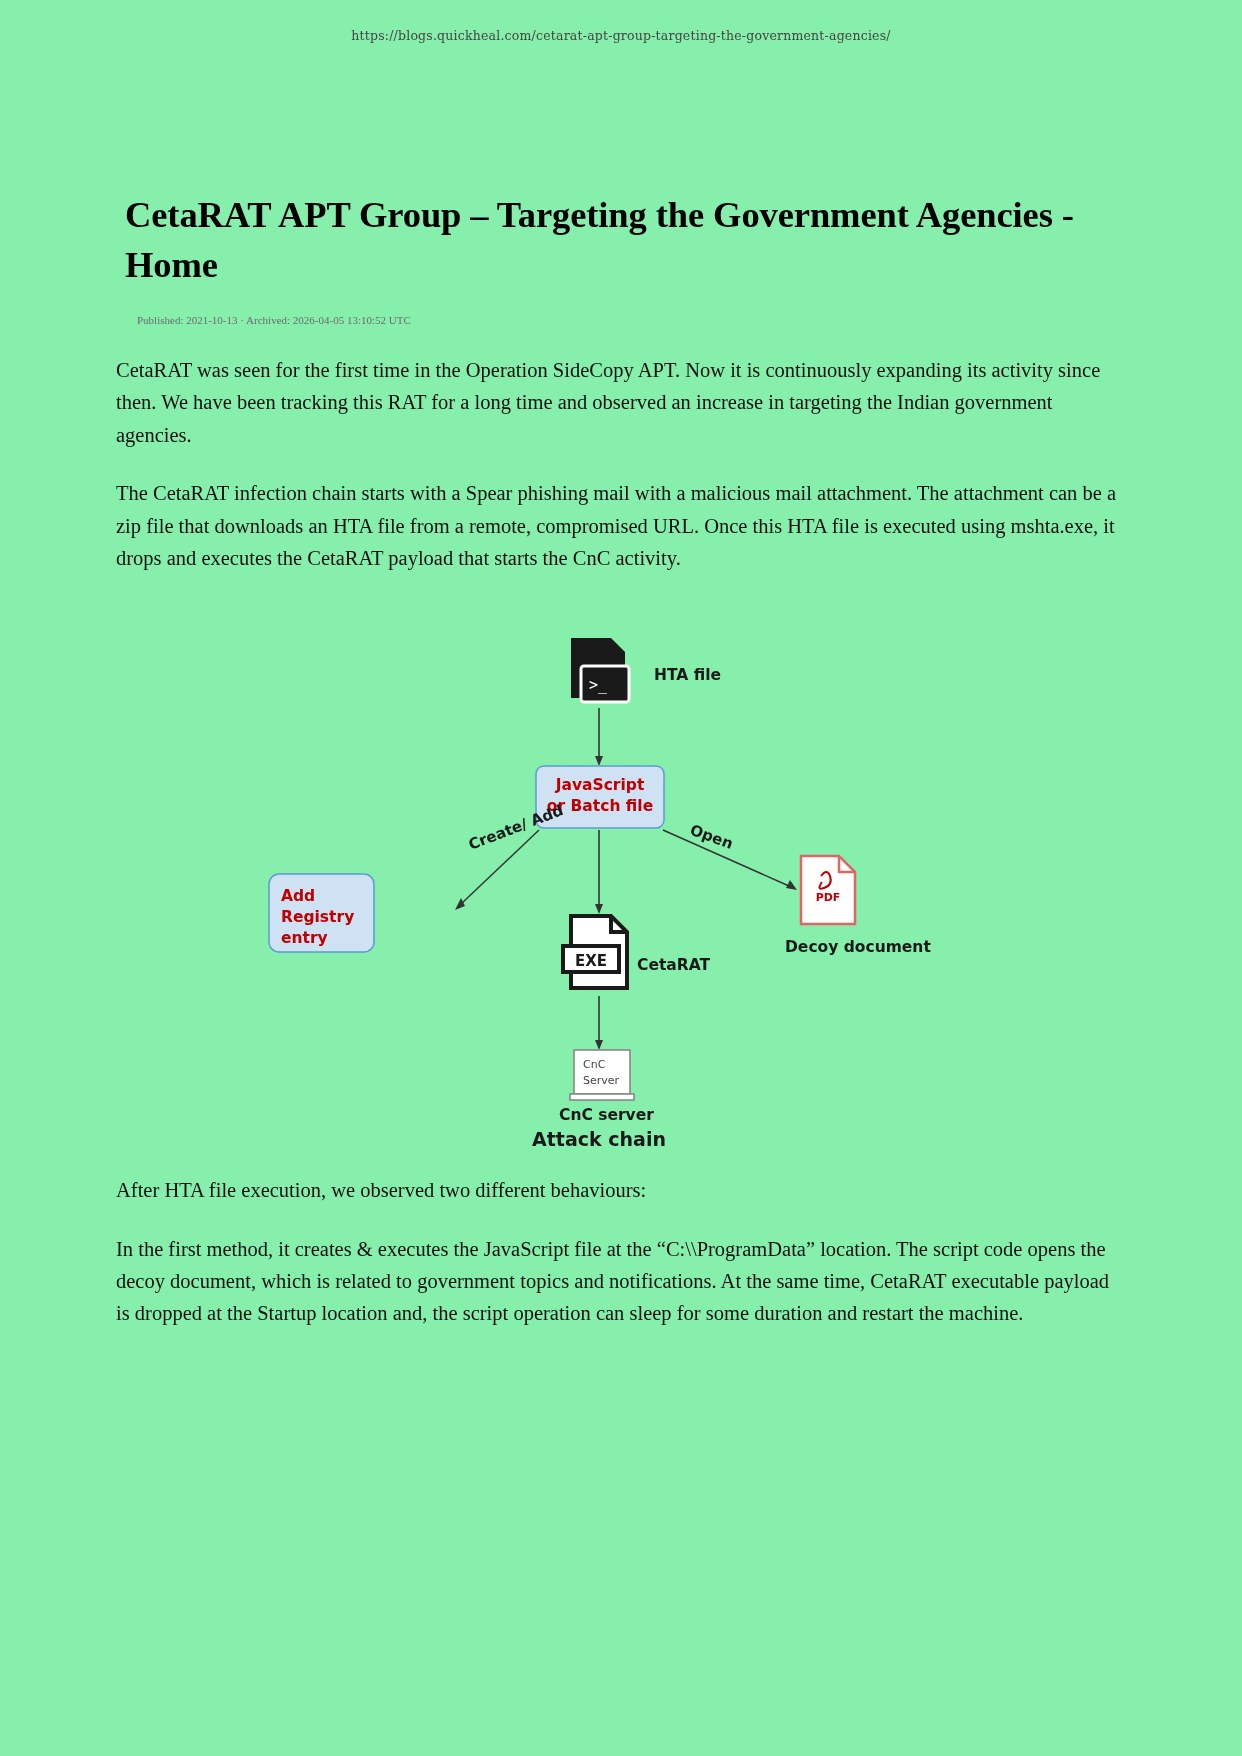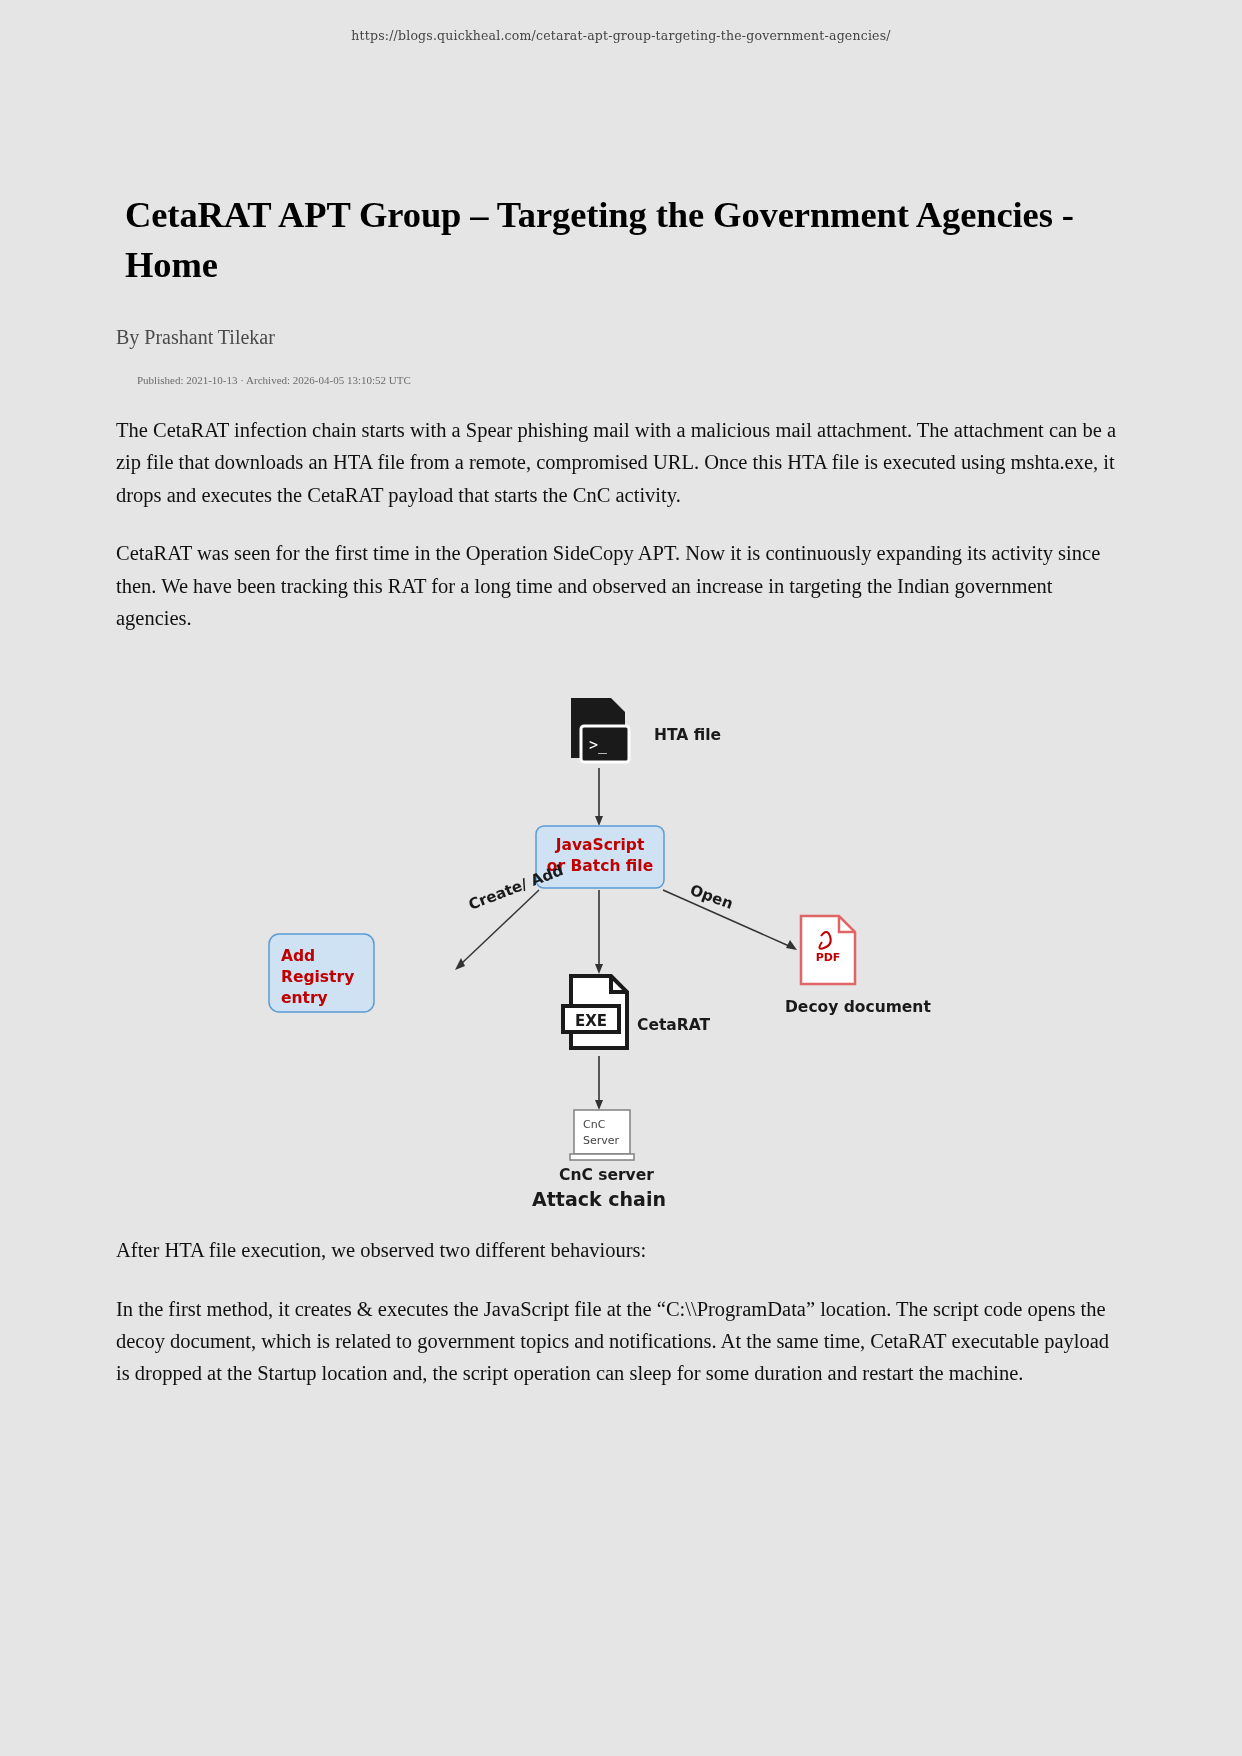--- a/index.html
+++ b/index.html
@@ -13,21 +13,21 @@
     font-family: "Liberation Serif", serif;
     color: #1a1a1a;
     position: relative;
     overflow: hidden;
   }
   .page {
     width: 1242px;
     height: 1756px;
     box-sizing: border-box;
     position: relative;
-    background: #e5e5e5;
+    background: #86efac;
   }
   .url-header {
     position: absolute;
     top: 28px;
     left: 0;
     width: 100%;
     text-align: center;
     font-family: "DejaVu Serif", serif;
     font-size: 12.5px;
     color: #444;
@@ -93,27 +93,26 @@
 <body>
 
 <div class="page">
 
   <div class="url-header">https://blogs.quickheal.com/cetarat-apt-group-targeting-the-government-agencies/</div>
 
   <div class="content">
 
     <h1 class="title">CetaRAT APT Group – Targeting the Government Agencies - Home</h1>
 
-    <div class="byline">By Prashant Tilekar</div>
 
     <div class="pubinfo">Published: 2021-10-13 · Archived: 2026-04-05 13:10:52 UTC</div>
 
+    <p class="body-text">CetaRAT was seen for the first time in the Operation SideCopy APT. Now it is continuously expanding its activity since then. We have been tracking this RAT for a long time and observed an increase in targeting the Indian government agencies.</p>
+
     <p class="body-text">The CetaRAT infection chain starts with a Spear phishing mail with a malicious mail attachment. The attachment can be a zip file that downloads an HTA file from a remote, compromised URL. Once this HTA file is executed using mshta.exe, it drops and executes the CetaRAT payload that starts the CnC activity.</p>
-
-    <p class="body-text">CetaRAT was seen for the first time in the Operation SideCopy APT. Now it is continuously expanding its activity since then. We have been tracking this RAT for a long time and observed an increase in targeting the Indian government agencies.</p>
 
     <div class="figure">
       <svg width="900" height="530" viewBox="0 0 900 530" xmlns="http://www.w3.org/2000/svg">
 
         <g>
           <path d="M400 20 h40 l14 14 v46 h-54 z" fill="#1a1a1a"></path>
           <rect x="410" y="48" width="48" height="36" rx="3" fill="#1a1a1a" stroke="#ffffff" stroke-width="3"></rect>
           <text x="418" y="72" font-family="DejaVu Sans Mono, monospace" font-size="15" fill="#ffffff">&gt;_</text>
         </g>
         <text x="483" y="62" font-family="DejaVu Sans, sans-serif" font-size="15.5" font-weight="bold" fill="#1a1a1a">HTA file</text>

